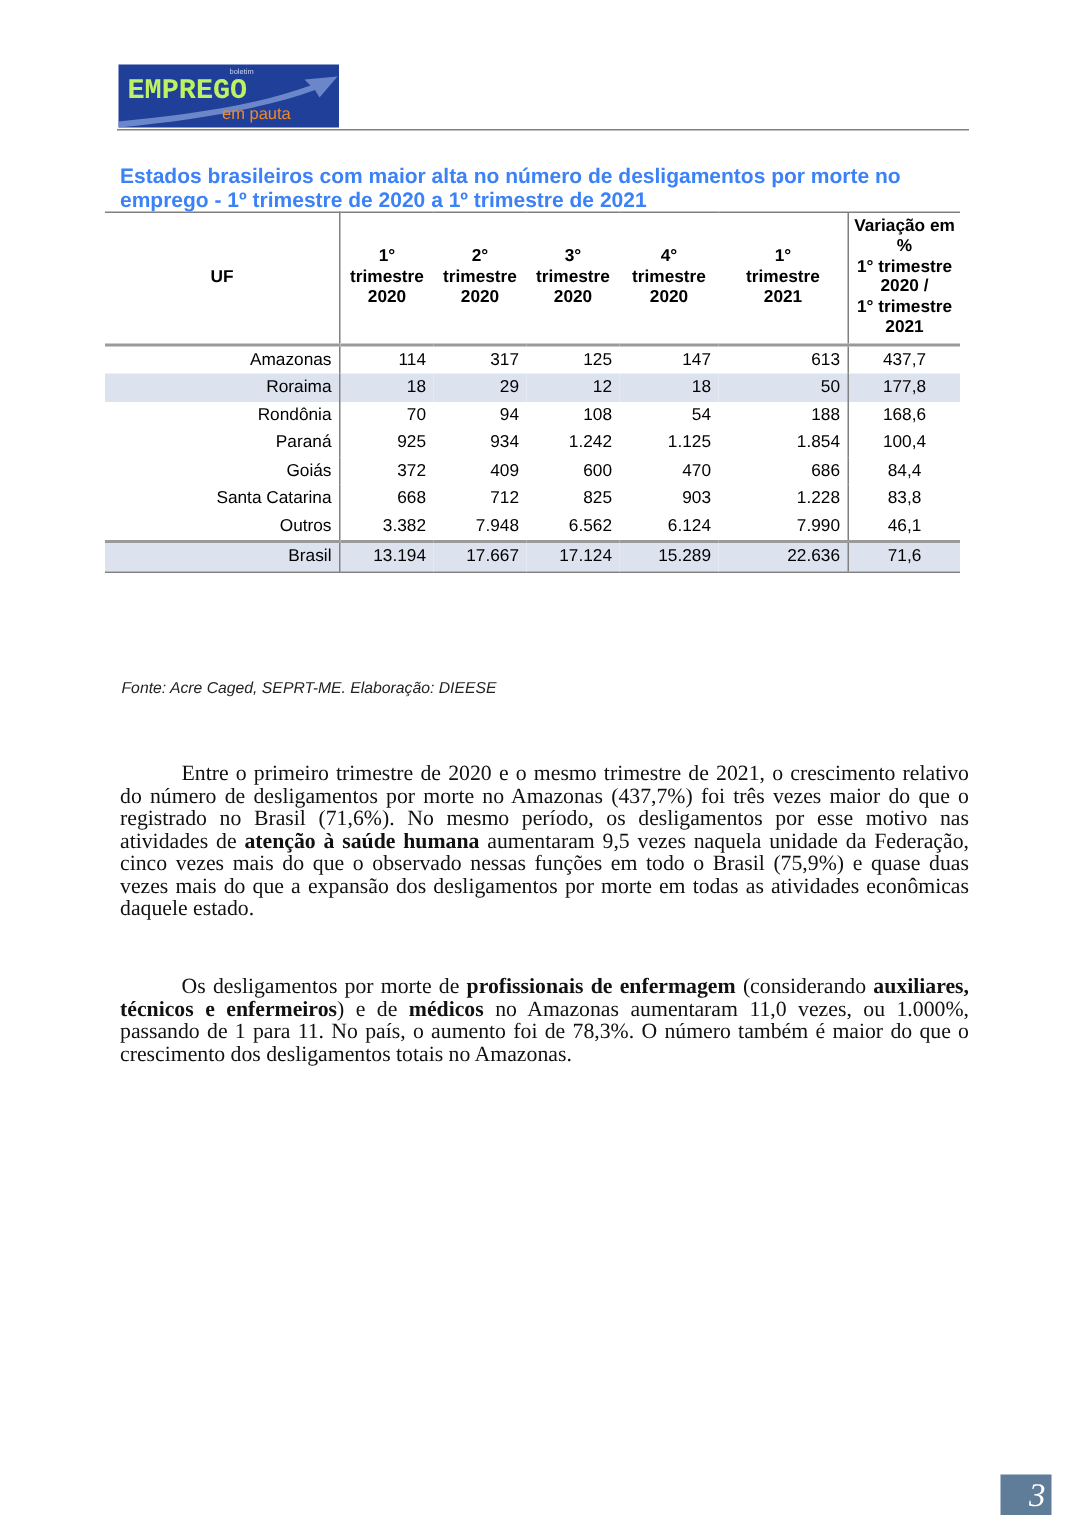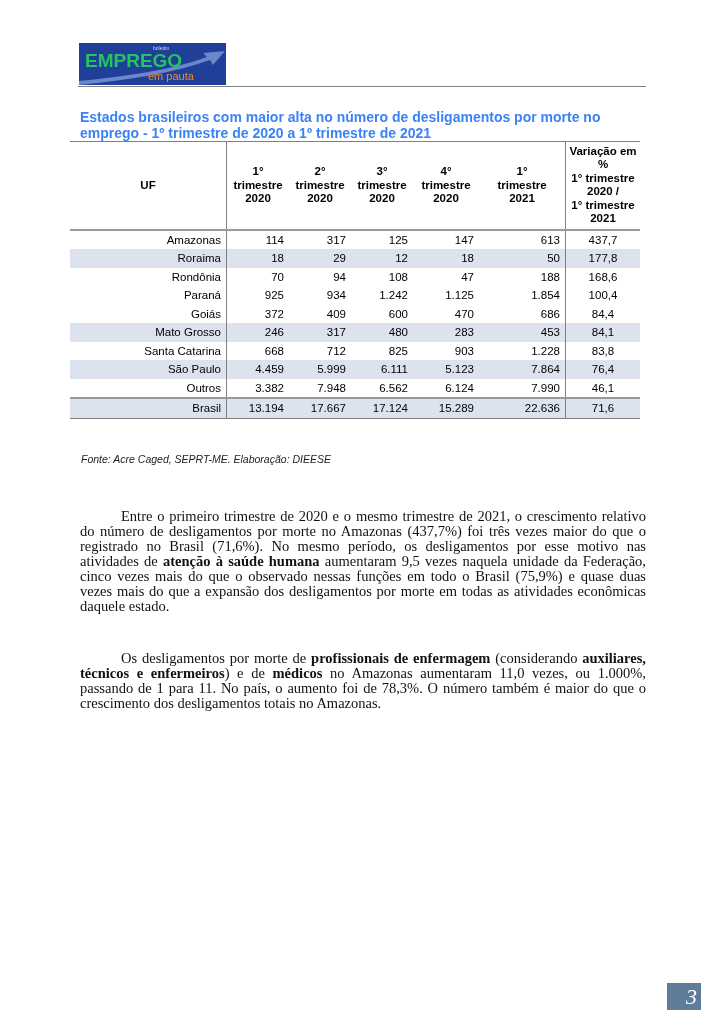--- a/index.html
+++ b/index.html
@@ -6,22 +6,22 @@
   body {
     width: 724px; height: 1024px; background: #ffffff; position: relative; overflow: hidden;
     font-family: "Liberation Sans", sans-serif; color: #000;
   }
   .logo {
     position: absolute; left: 79px; top: 43px; width: 147px; height: 42px;
     background: #1f3f99; overflow: hidden;
   }
   .logo .boletim { position: absolute; left: 74px; top: 2px; font-size: 5px; color: #c9d3ee; }
   .logo .emprego {
-    position: absolute; left: 6px; top: 8px; font-size: 19px; font-weight: bold; color: #22c55e;
-    letter-spacing: 0px; line-height: 1;
+    position: absolute; left: 6px; top: 8px; font-size: 19px; font-weight: bold; color: #bef264;
+    letter-spacing: 0px; line-height: 1; font-family: Liberation Mono, monospace;
   }
   .logo .empauta { position: absolute; left: 69px; top: 28px; font-size: 11px; color: #f08a2a; line-height: 1; }
   .logo svg { position: absolute; left: 0; top: 0; }
   .header-rule {
     position: absolute; left: 78px; top: 86px; width: 568px; height: 0;
     border-top: 1.5px solid #808080;
   }
   .table-title {
     position: absolute; left: 80px; top: 109px; width: 580px;
     font-size: 14px; font-weight: bold; color: #3b82f6; line-height: 16px;
@@ -103,21 +103,21 @@
         <td class="num">12</td>
         <td class="num">18</td>
         <td class="num">50</td>
         <td class="var c-var">177,8</td>
       </tr>
       <tr>
         <td class="uf c-uf">Rondônia</td>
         <td class="num">70</td>
         <td class="num">94</td>
         <td class="num">108</td>
-        <td class="num">47</td>
+        <td class="num">54</td>
         <td class="num">188</td>
         <td class="var c-var">168,6</td>
       </tr>
       <tr>
         <td class="uf c-uf">Paraná</td>
         <td class="num">925</td>
         <td class="num">934</td>
         <td class="num">1.242</td>
         <td class="num">1.125</td>
         <td class="num">1.854</td>
@@ -125,46 +125,28 @@
       </tr>
       <tr>
         <td class="uf c-uf">Goiás</td>
         <td class="num">372</td>
         <td class="num">409</td>
         <td class="num">600</td>
         <td class="num">470</td>
         <td class="num">686</td>
         <td class="var c-var">84,4</td>
       </tr>
-      <tr class="alt">
-        <td class="uf c-uf">Mato Grosso</td>
-        <td class="num">246</td>
-        <td class="num">317</td>
-        <td class="num">480</td>
-        <td class="num">283</td>
-        <td class="num">453</td>
-        <td class="var c-var">84,1</td>
-      </tr>
       <tr>
         <td class="uf c-uf">Santa Catarina</td>
         <td class="num">668</td>
         <td class="num">712</td>
         <td class="num">825</td>
         <td class="num">903</td>
         <td class="num">1.228</td>
         <td class="var c-var">83,8</td>
-      </tr>
-      <tr class="alt">
-        <td class="uf c-uf">São Paulo</td>
-        <td class="num">4.459</td>
-        <td class="num">5.999</td>
-        <td class="num">6.111</td>
-        <td class="num">5.123</td>
-        <td class="num">7.864</td>
-        <td class="var c-var">76,4</td>
       </tr>
       <tr>
         <td class="uf c-uf">Outros</td>
         <td class="num">3.382</td>
         <td class="num">7.948</td>
         <td class="num">6.562</td>
         <td class="num">6.124</td>
         <td class="num">7.990</td>
         <td class="var c-var">46,1</td>
       </tr>

